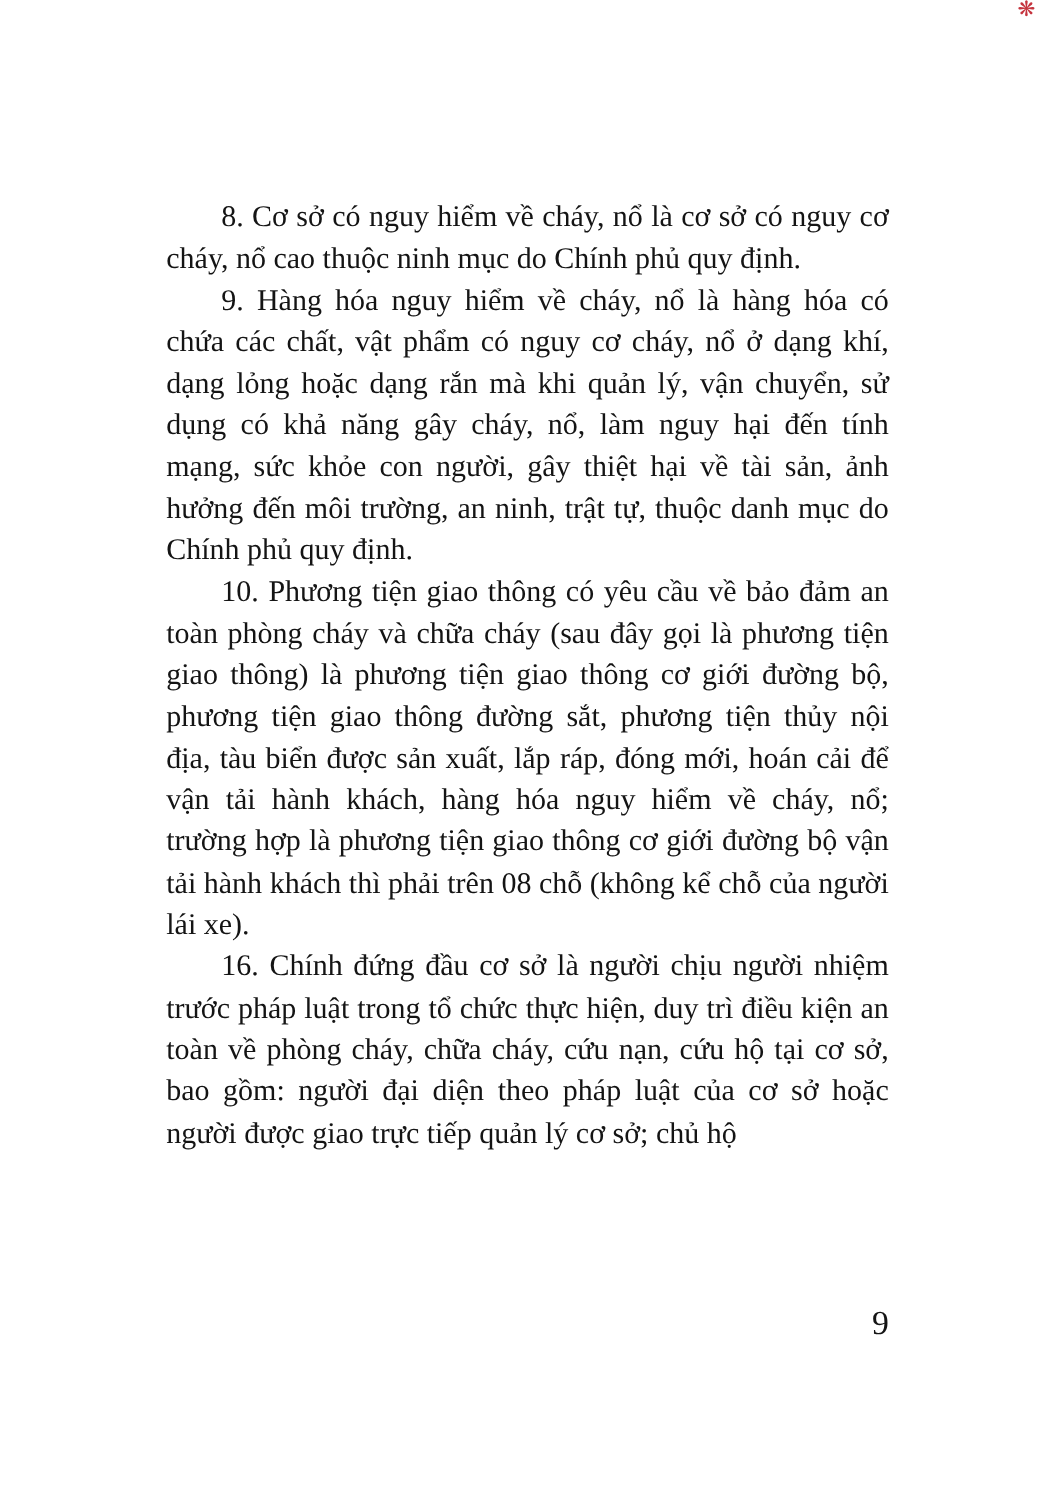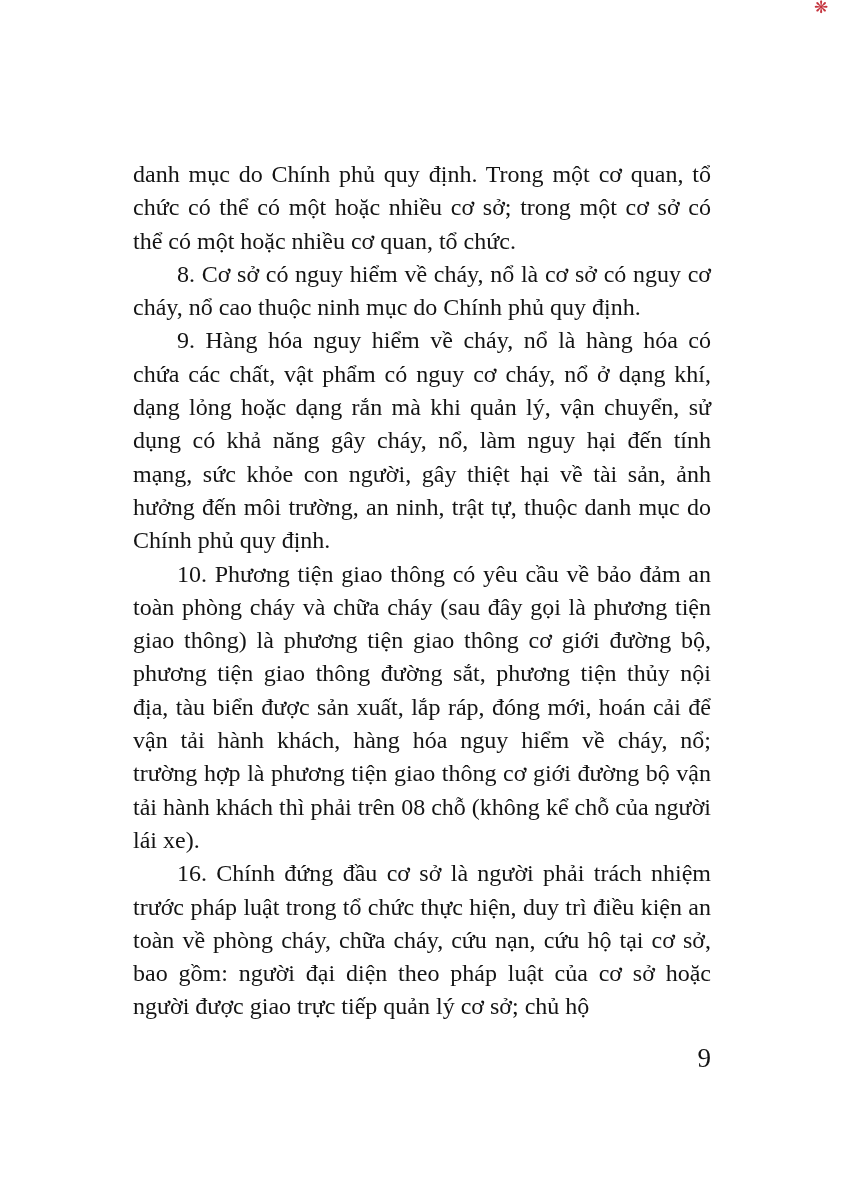--- a/index.html
+++ b/index.html
@@ -55,27 +55,26 @@
 </style>
 </head>
 <body>
 
 <div class="page">
 
   <span class="corner-ornament" style="color: rgb(197, 52, 62);">❋</span>
 
   <main class="page-text">
 
-    <p class="para"><span>danh mục do Chính phủ quy định. Trong một cơ quan, tổ chức có thể có một hoặc nhiều cơ sở; trong một cơ sở có thể có một hoặc nhiều cơ quan, tổ chức.</span></p>
 
     <p class="para indent"><span>8. </span><span class="seg-italic">Cơ sở có nguy hiểm về cháy, nổ </span><span>là cơ sở có nguy cơ cháy, nổ cao thuộc ninh mục do Chính phủ quy định.</span></p>
 
     <p class="para indent"><span>9. </span><span class="seg-italic">Hàng hóa nguy hiểm về cháy, nổ </span><span>là hàng hóa có chứa các chất, vật phẩm có nguy cơ cháy, nổ ở dạng khí, dạng lỏng hoặc dạng rắn mà khi quản lý, vận chuyển, sử dụng có khả năng gây cháy, nổ, làm nguy hại đến tính mạng, sức khỏe con người, gây thiệt hại về tài sản, ảnh hưởng đến môi trường, an ninh, trật tự, thuộc danh mục do Chính phủ quy định.</span></p>
 
     <p class="para indent"><span>10. </span><span class="seg-italic">Phương tiện giao thông có yêu cầu về bảo đảm an toàn phòng cháy và chữa cháy </span><span>(sau đây gọi là phương tiện giao thông) là phương tiện giao thông cơ giới đường bộ, phương tiện giao thông đường sắt, phương tiện thủy nội địa, tàu biển được sản xuất, lắp ráp, đóng mới, hoán cải để vận tải hành khách, hàng hóa nguy hiểm về cháy, nổ; trường hợp là phương tiện giao thông cơ giới đường bộ vận tải hành khách thì phải trên 08 chỗ (không kể chỗ của người lái xe).</span></p>
 
-    <p class="para indent"><span>16. </span><span class="seg-italic">Chính đứng đầu cơ sở </span><span>là người phải trách nhiệm trước pháp luật trong tổ chức thực hiện, duy trì điều kiện an toàn về phòng cháy, chữa cháy, cứu nạn, cứu hộ tại cơ sở, bao gồm: người đại diện theo pháp luật của cơ sở hoặc người được giao trực tiếp quản lý cơ sở; chủ hộ</span></p>
+    <p class="para indent"><span>16. </span><span class="seg-italic">Chính đứng đầu cơ sở </span><span>là người chịu người nhiệm trước pháp luật trong tổ chức thực hiện, duy trì điều kiện an toàn về phòng cháy, chữa cháy, cứu nạn, cứu hộ tại cơ sở, bao gồm: người đại diện theo pháp luật của cơ sở hoặc người được giao trực tiếp quản lý cơ sở; chủ hộ</span></p>
 
   </main>
 
   <div class="page-number">9</div>
 
 </div>
 
 </body></html>

